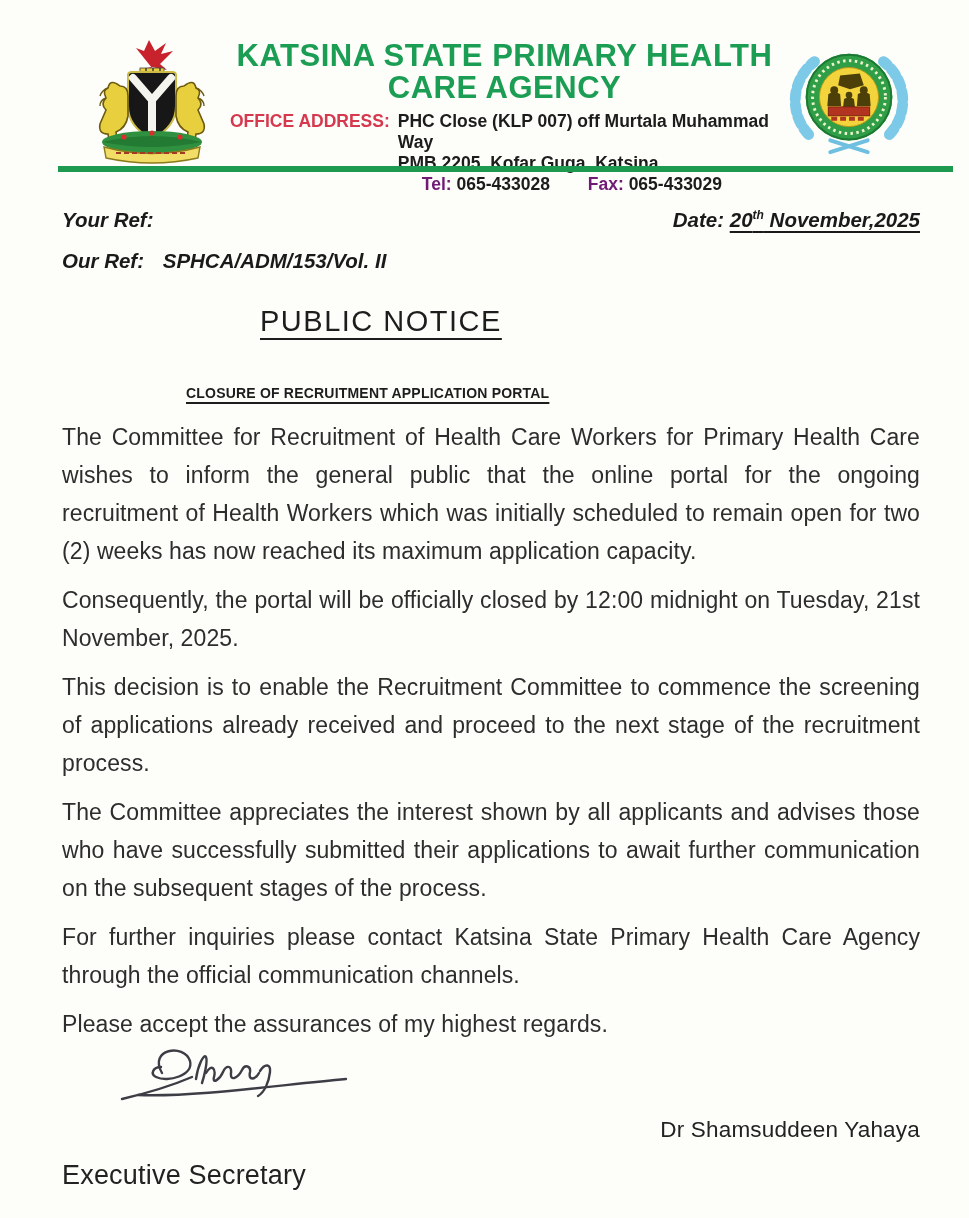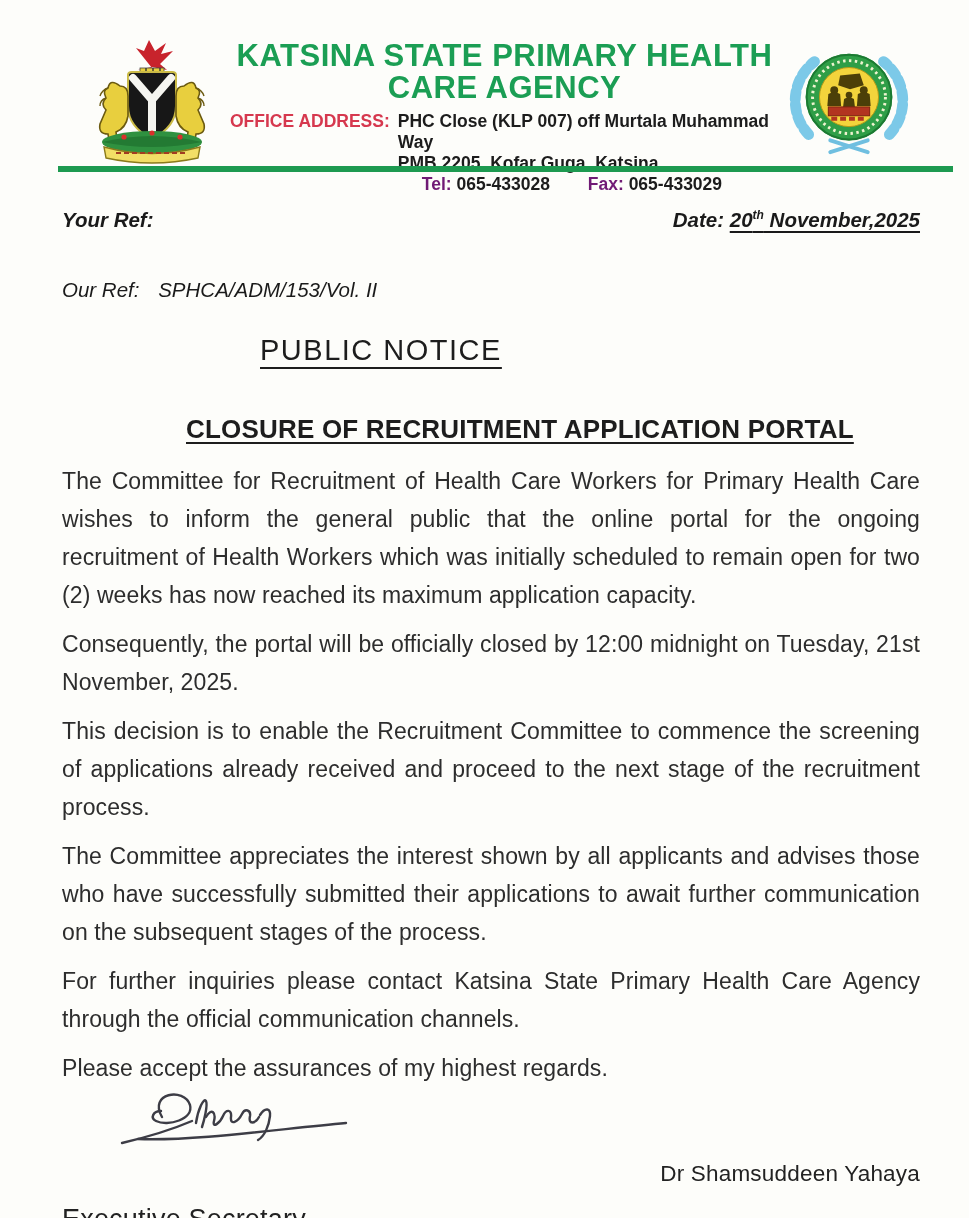--- a/index.html
+++ b/index.html
@@ -28,31 +28,31 @@
     border-top:4px solid #1d9a50; border-bottom:2px solid #1d9a50;
   }
 
   
   .letter { position:absolute; left:62px; top:198px; width:858px; }
 
   .ref-row { display:flex; justify-content:space-between; margin-top:10px;
              font-weight:bold; font-style:italic; font-size:20.5px; color:#1a1a1a;gap:44px; }
   .date-line .date-underline { text-decoration:underline; text-decoration-thickness:2px; text-underline-offset:4px; }
   .date-line sup { font-size:12px; }
-  .our-ref { margin-top:46px; font-weight:normal; font-style:italic; font-size:20.5px; color:#1a1a1a; }
+  .our-ref { margin-top:17px; font-weight:bold; font-style:italic; font-size:20.5px; color:#1a1a1a; }
   .our-ref .val { margin-left:13px; }
 
   .notice-title {
     width:fit-content; margin:32px 0 0 198px;
     font-size:29px; letter-spacing:1.5px; color:#1d1d1d; font-weight:400;
     text-decoration:underline; text-decoration-thickness:2px; text-underline-offset:7px;
   }
   .notice-subject {
     width:fit-content; margin:47px 0 0 124px;
-    font-size:26px; font-weight:bold; letter-spacing:0.2px; color:#1d1d1d;
+    font-size:14px; font-weight:bold; letter-spacing:0.2px; color:#1d1d1d;
     text-decoration:underline; text-decoration-thickness:2px; text-underline-offset:4px;
   }
 
   .body-copy p {
     font-size:23px; line-height:38px; text-align:justify; color:#2d2d2d;
     margin-top:11px; letter-spacing:0.1px;
   }
   .body-copy p:first-child { margin-top:17px; }
   .body-copy p:last-child  { text-align:left; }
 

